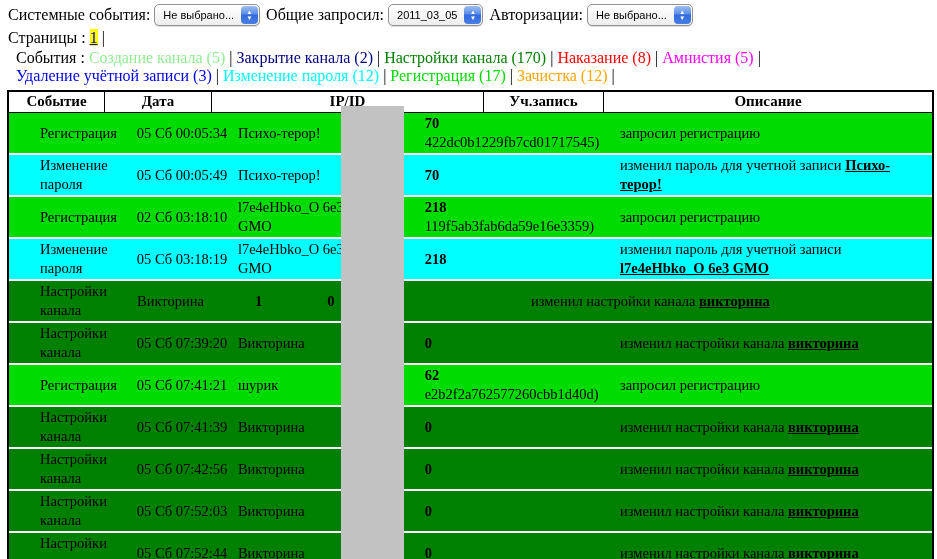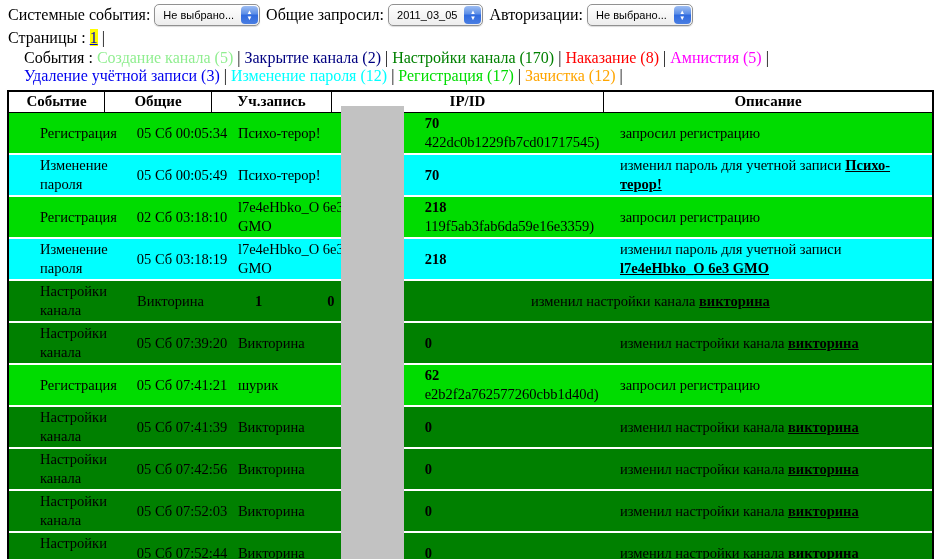--- a/index.html
+++ b/index.html
@@ -47,21 +47,21 @@
     align-items: center; justify-content: center;
     font-size: 6px; line-height: 6px;
   }
   .pages-line { padding: 3px 0 1px 8px; font-size: 16px; }
   .page-link {
     color: #0000cc;
     text-decoration: underline;
     background: #ffff00;
     cursor: pointer;
   }
-  .events-lines { padding: 1px 0 2px 24px; font-size: 16px; line-height: 18px; }
+  .events-lines { padding: 1px 0 2px 16px; font-size: 16px; line-height: 18px; }
   .evlink { cursor: pointer; }
 
   
   .log-table {
     margin: 3px 0 0 7px;
     width: 923px;
     border: 2px solid #000;
     background: #fff;
   }
   .t-header { display: flex; }
@@ -148,23 +148,23 @@
   </div>
 
   <div class="events-lines">
     <span>События :</span>
     <span><a class="evlink" style="color: rgb(144, 238, 144);"> Создание канала (5)</a><span> | </span><a class="evlink" style="color: rgb(0, 0, 128);"> Закрытие канала (2)</a><span> | </span><a class="evlink" style="color: rgb(0, 128, 0);"> Настройки канала (170)</a><span> | </span><a class="evlink" style="color: rgb(255, 0, 0);"> Наказание (8)</a><span> | </span><a class="evlink" style="color: rgb(255, 0, 255);"> Амнистия (5)</a><span> | </span><br><a class="evlink" style="color: rgb(0, 0, 238);"> Удаление учётной записи (3)</a><span> | </span><a class="evlink" style="color: rgb(0, 255, 255);"> Изменение пароля (12)</a><span> | </span><a class="evlink" style="color: rgb(0, 220, 0);"> Регистрация (17)</a><span> | </span><a class="evlink" style="color: rgb(255, 165, 0);"> Зачистка (12)</a><span> | </span></span>
   </div>
 
   <div class="log-table">
     <div class="t-header">
         <div class="th" style="width: 96px;">Событие</div>
-        <div class="th" style="width: 107px;">Общие</div>
+        <div class="th" style="width: 107px;">Дата</div>
+        <div class="th" style="width: 272px;">IP/ID</div>
         <div class="th" style="width: 120px;">Уч.запись</div>
-        <div class="th" style="width: 272px;">IP/ID</div>
         <div class="th" style="width: 328px;">Описание</div>
       </div>
     <div>
         <div class="t-row first" style="background: rgb(0, 220, 0); min-height: 40px;">
           <div class="cell c-event">Регистрация</div>
           <div class="cell c-date">05 Сб 00:05:34</div>
           <div class="cell c-account">Психо-терор!</div>
           <div class="cell c-ip">
             <span class="ip-lines"><span class="ip-main">9<span class="ip-gap"></span>70</span><span class="ip-hash"><br>(c<span class="ip-gap"></span>422dc0b1229fb7cd01717545)</span></span>
           </div>

